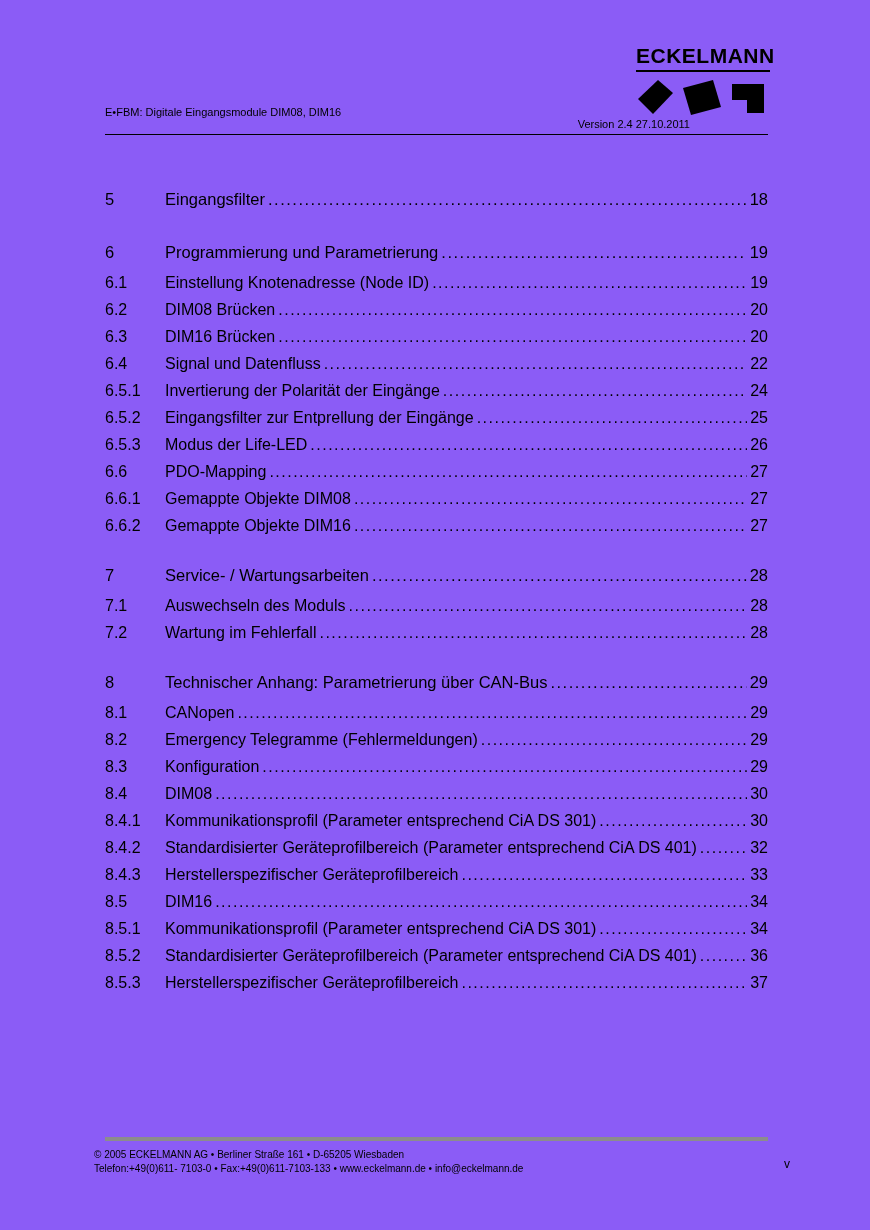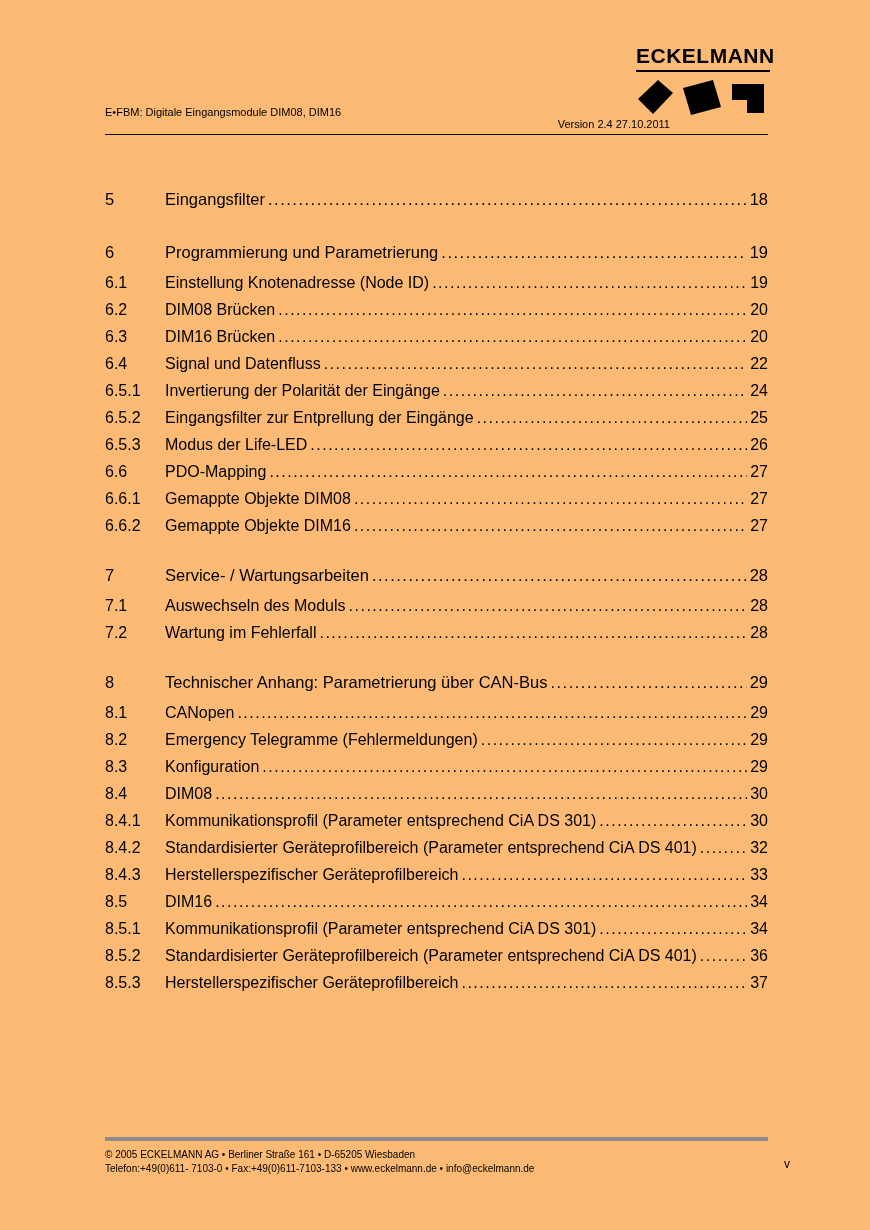--- a/index.html
+++ b/index.html
@@ -4,21 +4,21 @@
 <style>
   html, body {
     margin: 0;
     padding: 0;
     background: #ffffff;
   }
   .page {
     position: relative;
     width: 870px;
     height: 1230px;
-    background: #fdba74;
+    background: #8b5cf6;
     font-family: "Liberation Sans", sans-serif;
     color: #000000;
     overflow: hidden;
   }
 
   
   .logo {
     position: absolute;
     top: 44px;
     right: 100px;
@@ -42,21 +42,21 @@
     width: 663px;
     display: flex;
     align-items: baseline;
     font-size: 11px;
     border-bottom: 1.5px solid #000;
     padding-bottom: 4px;
     flex-direction: column;
   }
   .header-right {
     margin-left: auto;
-    margin-right: 98px;
+    margin-right: 78px;
   }
 
   
   .toc {
     position: absolute;
     left: 105px;
     top: 190px;
     width: 663px;
   }
   .toc-row {
@@ -92,21 +92,21 @@
   .footer-bar {
     position: absolute;
     left: 105px;
     top: 1137px;
     width: 663px;
     height: 4px;
     background: #8c8c8c;
   }
   .footer-text {
     position: absolute;
-    left: 105px;
+    left: 94px;
     top: 1148px;
     font-size: 10px;
     line-height: 14px;
   }
   .footer-page {
     position: absolute;
     right: 80px;
     top: 1157px;
     font-size: 12px;
   }

